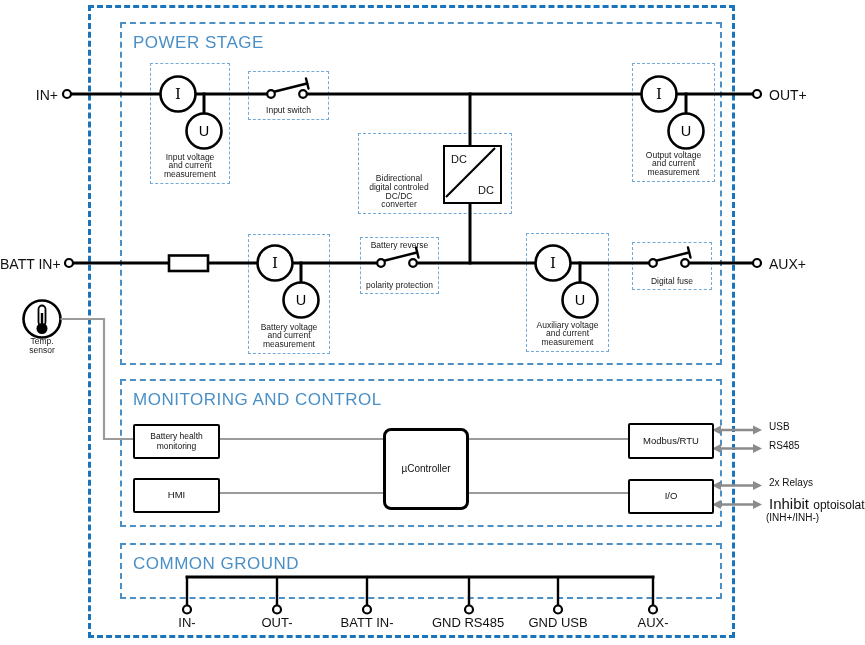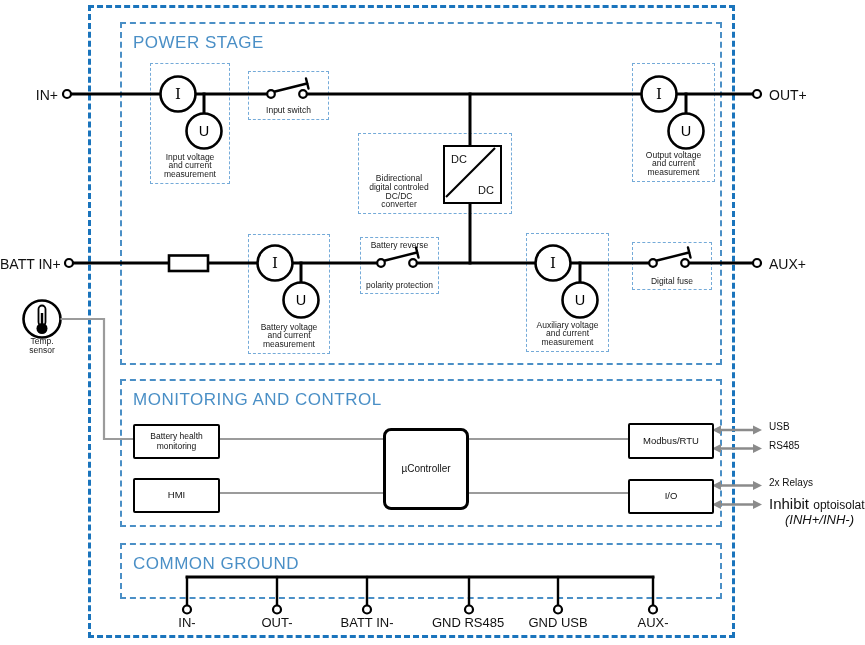--- a/index.html
+++ b/index.html
@@ -259,21 +259,21 @@
     <div>sensor</div>
   </div>
 
   <div class="iface" style="left:769px;top:421px;">USB</div>
   <div class="iface" style="left:769px;top:440px;">RS485</div>
   <div class="iface" style="left:769px;top:477px;">2x Relays</div>
   <div class="iface" style="left:769px;top:495px;font-size:15px;">
     <span>Inhibit</span>
     <span style="font-size:12px;">optoisolated</span>
   </div>
-  <div class="iface" style="left:785px;top:512px;font-size:13px;font-style:italic;">(INH+/INH-)</div>
+  <div class="iface" style="left:766px;top:512px;font-size:10px;">(INH+/INH-)</div>
 
   <div class="gterm" style="left:137px;">IN-</div>
   <div class="gterm" style="left:227px;">OUT-</div>
   <div class="gterm" style="left:317px;">BATT IN-</div>
   <div class="gterm" style="left:418px;">GND RS485</div>
   <div class="gterm" style="left:508px;">GND USB</div>
   <div class="gterm" style="left:603px;">AUX-</div>
 
 </div>
 

